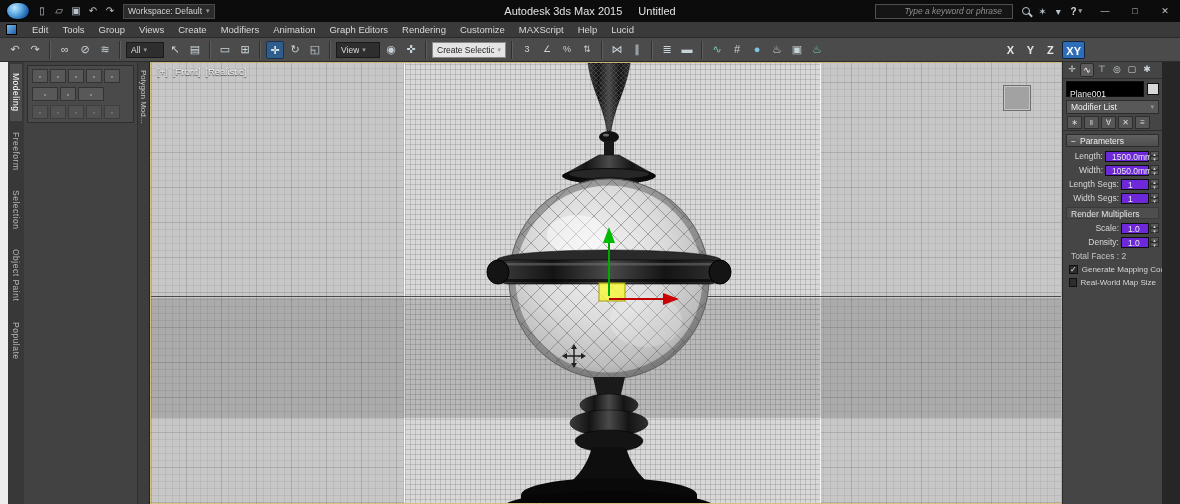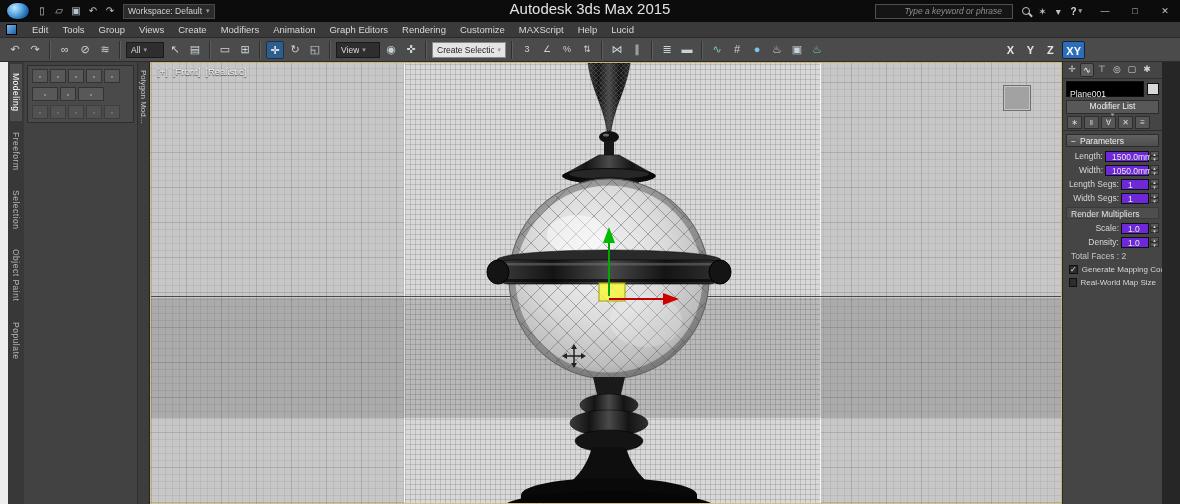--- a/index.html
+++ b/index.html
@@ -13,21 +13,21 @@
             display:flex;align-items:center;color:#cfcfcf;font-size:9px;}
   .logo{width:24px;height:18px;margin:2px 5px 2px 6px;border-radius:50%/55%;
         background:radial-gradient(circle at 35% 30%,#bfe6ff 0%,#58a6e0 40%,#1a5fa8 75%,#0a3a70 100%);
         border:1px solid #000;}
   .qat{display:flex;align-items:center;gap:3px;margin-right:6px;}
   .qat-btn{width:14px;height:14px;line-height:14px;text-align:center;color:#b9c4cc;font-size:10px;cursor:default;}
   .ws-combo{height:15px;background:#2b2b2b;border:1px solid #4a4a4a;color:#d3d3d3;
             display:flex;align-items:center;gap:4px;padding:0 4px;font-size:8.5px;}
   .arr{font-size:7px;color:#9a9a9a;}
   .title-center{position:absolute;left:50%;top:0;height:22px;transform:translateX(-50%);
-                display:flex;align-items:center;gap:16px;color:#e2e2e2;font-size:15px;white-space:nowrap;flex-direction:column;}
+                display:flex;align-items:center;gap:16px;color:#e2e2e2;font-size:11px;white-space:nowrap;}
   .tb-right{position:absolute;right:0;top:0;height:22px;display:flex;align-items:center;}
   .search-box{display:flex;align-items:center;height:15px;background:#151515;border:1px solid #4f4f4f;margin-right:5px;}
   .search-box input{width:112px;background:transparent;border:0;outline:none;color:#bbb;
                     font-size:8.5px;font-style:italic;padding:0 4px;font-family:"Liberation Sans",sans-serif;margin-left:24px;}
   .search-box input::placeholder{color:#8f8f8f;font-style:italic;}
   .tb-ic{width:16px;height:16px;display:flex;align-items:center;justify-content:center;color:#b9c4cc;font-size:10px;}
   .mag{width:8px;height:8px;border:1.5px solid #b9c4cc;border-radius:50%;position:relative;display:inline-block;}
   .mag::after{content:"";position:absolute;width:5px;height:1.5px;background:#b9c4cc;transform:rotate(45deg);right:-4px;bottom:-1px;}
   .help-btn{display:flex;align-items:center;gap:2px;margin:0 8px 0 4px;color:#cfd8dc;font-size:10px;font-weight:bold;}
   .win-btns{display:flex;height:22px;}
@@ -101,21 +101,21 @@
   
   .cmd{position:absolute;left:1062px;top:0;width:100px;height:442px;background:#454545;
        border-left:1px solid #2a2a2a;color:#d6d6d6;font-size:8.5px;}
   .cp-tabs{display:flex;align-items:center;height:17px;padding:0 2px;gap:1px;border-bottom:1px solid #303030;}
   .cp-tab{width:14px;height:14px;line-height:13px;text-align:center;color:#c9d4da;font-size:9px;border-radius:2px;}
   .cp-tab.active{background:#5d5d5d;border:1px solid #2b2b2b;color:#fff;}
   .name-row{display:flex;align-items:center;gap:3px;padding:2px 3px;}
   .obj-name{flex:1;height:16px;line-height:12px;background:#000000;border:1px solid #0e0e0e;color:#eee;padding:6px 3px;}
   .swatch{width:12px;height:12px;background:#d8d8d8;border:1px solid #111;}
   .modlist{margin:1px 3px;height:14px;background:#585858;border:1px solid #2b2b2b;color:#f0f0f0;
-           display:flex;align-items:center;justify-content:space-between;padding:0 4px;flex-direction:column;}
+           display:flex;align-items:center;justify-content:space-between;padding:0 4px;}
   .stack{margin:2px 3px;height:110px;background:#3a3a3a;border:1px solid #262626;overflow:hidden;}
   .stack-item{display:flex;align-items:center;gap:3px;padding:1px 4px;background:#6e6e6e;color:#fff;}
   .stack-btns{display:flex;align-items:center;gap:2px;padding:1px 4px;border-bottom:1px solid #2e2e2e;}
   .sbtn{width:15px;height:13px;line-height:12px;text-align:center;background:#565656;border:1px solid #2e2e2e;color:#d9d9d9;font-size:8px;}
   .rollout{margin:3px 3px 2px;height:13px;background:linear-gradient(#616161,#4e4e4e);border:1px solid #2c2c2c;
            display:flex;align-items:center;gap:4px;padding:0 4px;color:#f0f0f0;}
   .prow{display:flex;align-items:center;height:14px;padding:0 3px;}
   .plabel{flex:1;text-align:right;margin-right:2px;color:#d6d6d6;white-space:nowrap;}
   .pfield{width:44px;height:11px;line-height:10px;background:#6d28d9;border:1px solid #0e0e0e;color:#e8e8e8;padding:0 6px;}
   .spin{display:flex;flex-direction:column;width:9px;margin-left:1px;}

